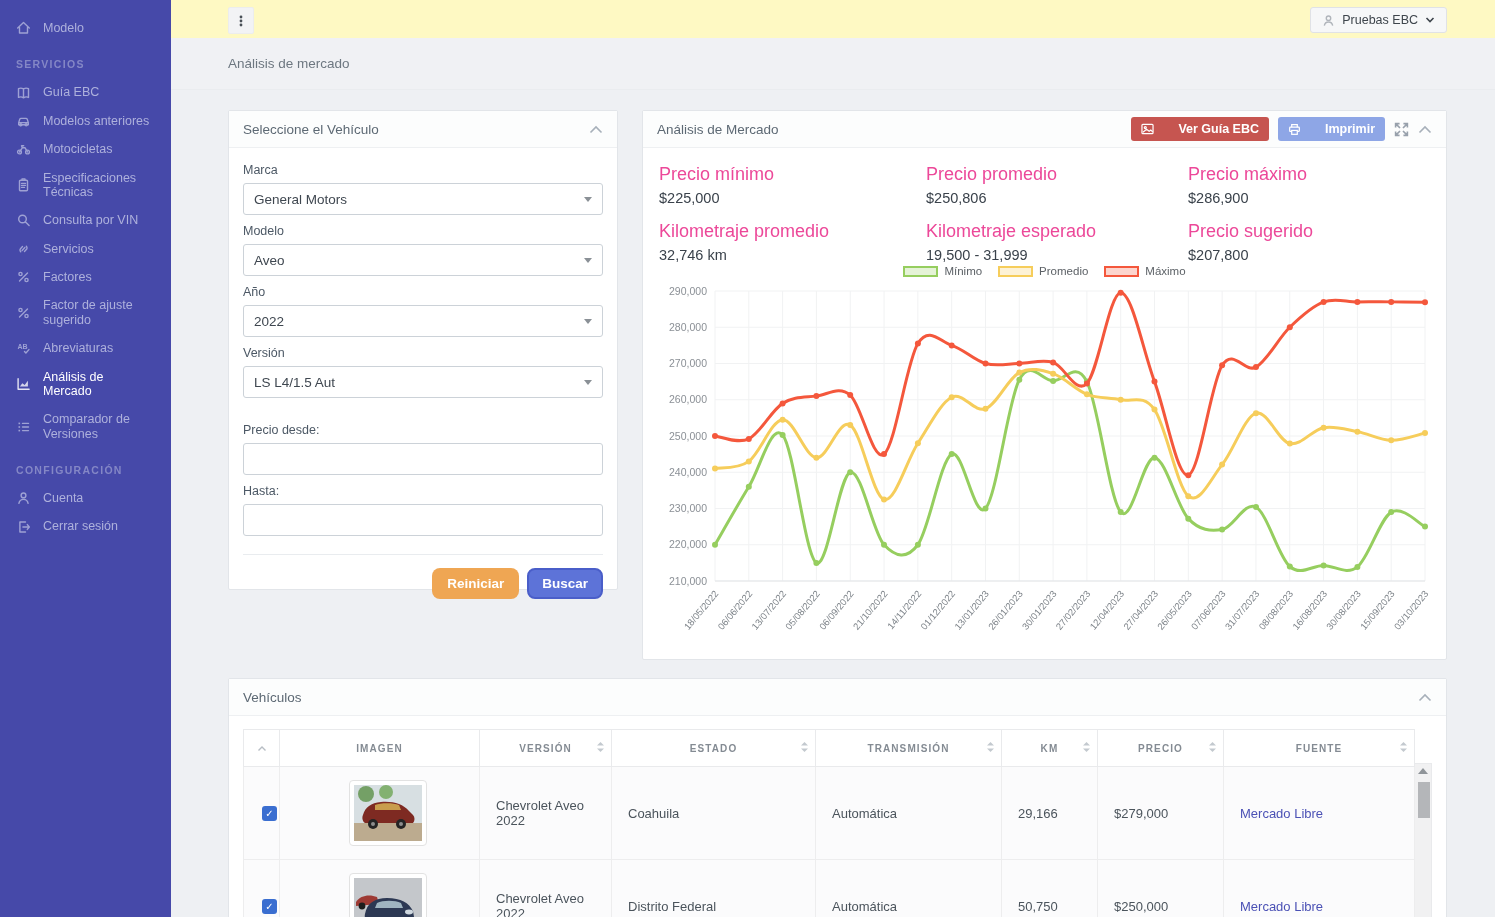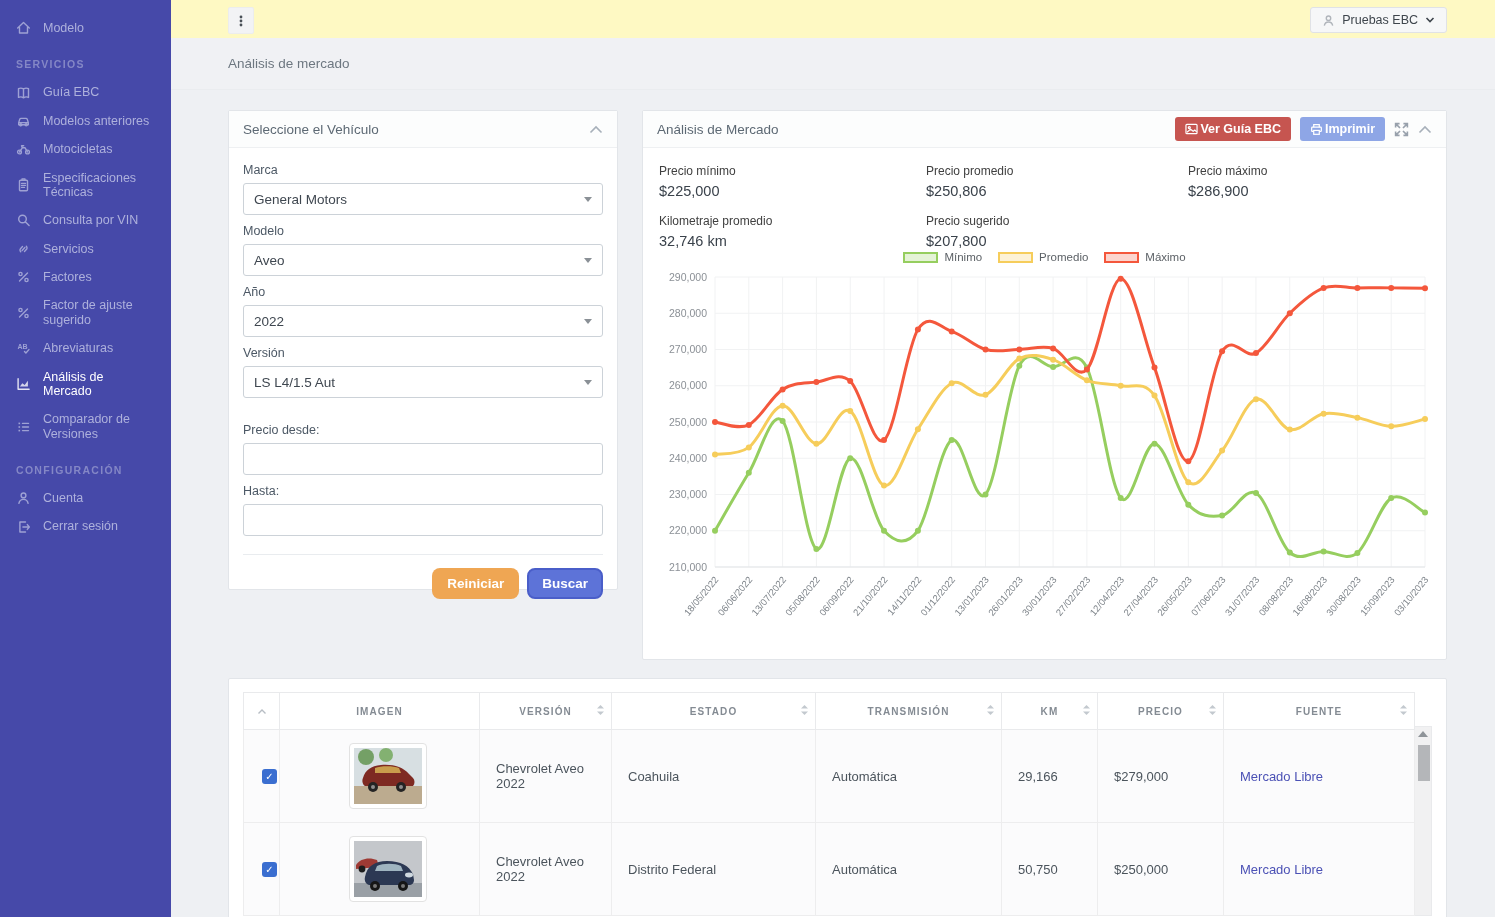--- a/index.html
+++ b/index.html
@@ -40,25 +40,25 @@
        padding:0 10px;font-size:13.5px;color:#3f4750;cursor:pointer;background:#fff}
   .sel .car{width:0;height:0;border-left:4px solid transparent;border-right:4px solid transparent;border-top:5px solid #8a9096}
   .txt{height:32px;border:1px solid #ccd2d8;border-radius:3px;width:100%;box-sizing:border-box;padding:0 10px;font-size:13.5px;color:#3f4750;outline:none;background:#fff}
   .gap{height:16px}
   .form-foot{border-top:1px solid #e9ecef;margin-top:18px;padding:13px 0 0;display:flex;justify-content:flex-end;gap:8px}
   .btn{border:none;border-radius:8px;color:#fff;font-size:13.5px;font-weight:bold;padding:8px 15px;cursor:pointer;font-family:inherit}
   .btn-reset{background:#efa653}
   .btn-search{background:#5d73d8;border:2px solid #4a5ec9;padding:6px 13px}
   
   #market-panel{left:642px;top:110px;width:805px;height:550px}
-  .hd-btn{display:flex;align-items:center;gap:2px;border-radius:3px;color:#fff;font-size:12.5px;font-weight:bold;padding:5px 10px;cursor:pointer}
+  .hd-btn{display:flex;align-items:center;gap:24px;border-radius:3px;color:#fff;font-size:12.5px;font-weight:bold;padding:5px 10px;cursor:pointer}
   .hd-btn.red{background:#c65550}
   .hd-btn.blue{background:#8ea6e6}
   .stats{display:grid;grid-template-columns:267px 262px 1fr;row-gap:15px;padding:16px 16px 2px}
-  .stat .s-label{color:#404040;font-size:12px;margin-bottom:5px}
+  .stat .s-label{color:#ec4899;font-size:18px;margin-bottom:5px}
   .stat .s-value{color:#3a424b;font-size:14.5px}
   .legend{display:flex;justify-content:center;gap:16px;}
   .legend .li{display:flex;align-items:center;gap:6px;font-size:11.5px;color:#5c6166}
   .legend .sw{width:35px;height:11px;border:2px solid;box-sizing:border-box}
   #chart-wrap{padding:4px 14px 0 14px}
   
   #vehicles-panel{left:228px;top:678px;width:1219px;height:460px}
   .tbl-wrap{display:flex;padding:13px 14px 0;align-items:stretch}
   table.veh{border-collapse:collapse;table-layout:fixed;width:1171px}
   table.veh th{height:34px;font-size:10px;font-weight:bold;color:#848b93;letter-spacing:1.1px;border:1px solid #e9eaec;
@@ -318,20 +318,24 @@
           <div class="s-label">Precio promedio</div>
           <div class="s-value">$250,806</div>
         </div>
         <div class="stat">
           <div class="s-label">Precio máximo</div>
           <div class="s-value">$286,900</div>
         </div>
         <div class="stat">
           <div class="s-label">Kilometraje promedio</div>
           <div class="s-value">32,746 km</div>
+        </div>
+        <div class="stat">
+          <div class="s-label">Kilometraje esperado</div>
+          <div class="s-value">19,500 - 31,999</div>
         </div>
         <div class="stat">
           <div class="s-label">Precio sugerido</div>
           <div class="s-value">$207,800</div>
         </div>
       </div>
     <div class="legend" id="chart-legend">
         <span class="li">
           <span class="sw" style="border-color:#96ce5f;background:#96ce5f40"></span>
           <span>Mínimo</span>
@@ -477,20 +481,28 @@
           <circle cx="632.8" cy="46.3" r="3" fill="#f4573c"></circle>
           <circle cx="666.6" cy="20.9" r="3" fill="#f4573c"></circle>
           <circle cx="700.4" cy="20.9" r="3" fill="#f4573c"></circle>
           <circle cx="734.2" cy="20.9" r="3" fill="#f4573c"></circle>
           <circle cx="768.0" cy="21.2" r="3" fill="#f4573c"></circle>
         </svg>
     </div>
   </div>
 
   <div class="panel" id="vehicles-panel">
+    <div class="panel-hd">
+      <span>Vehículos</span>
+      <span class="chev">
+        <svg width="14" height="9" viewBox="0 0 14 9" fill="none" stroke="#a7b0ba" stroke-width="1.6">
+            <path d="M1.5 7.5 L7 2 L12.5 7.5"></path>
+          </svg>
+      </span>
+    </div>
     <div class="tbl-wrap">
       <table class="veh" id="veh-table">
           <colgroup>
             <col style="width:36px">
             <col style="width:200px">
             <col style="width:132px">
             <col style="width:204px">
             <col style="width:186px">
             <col style="width:96px">
             <col style="width:126px">

